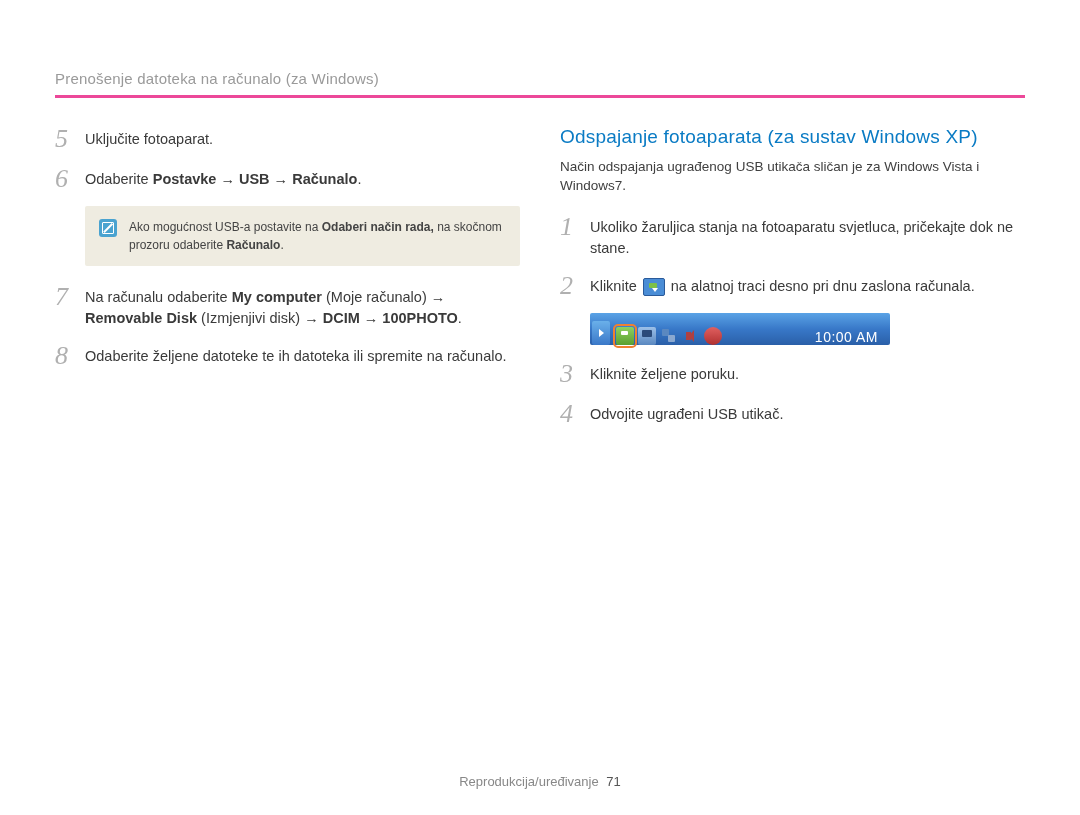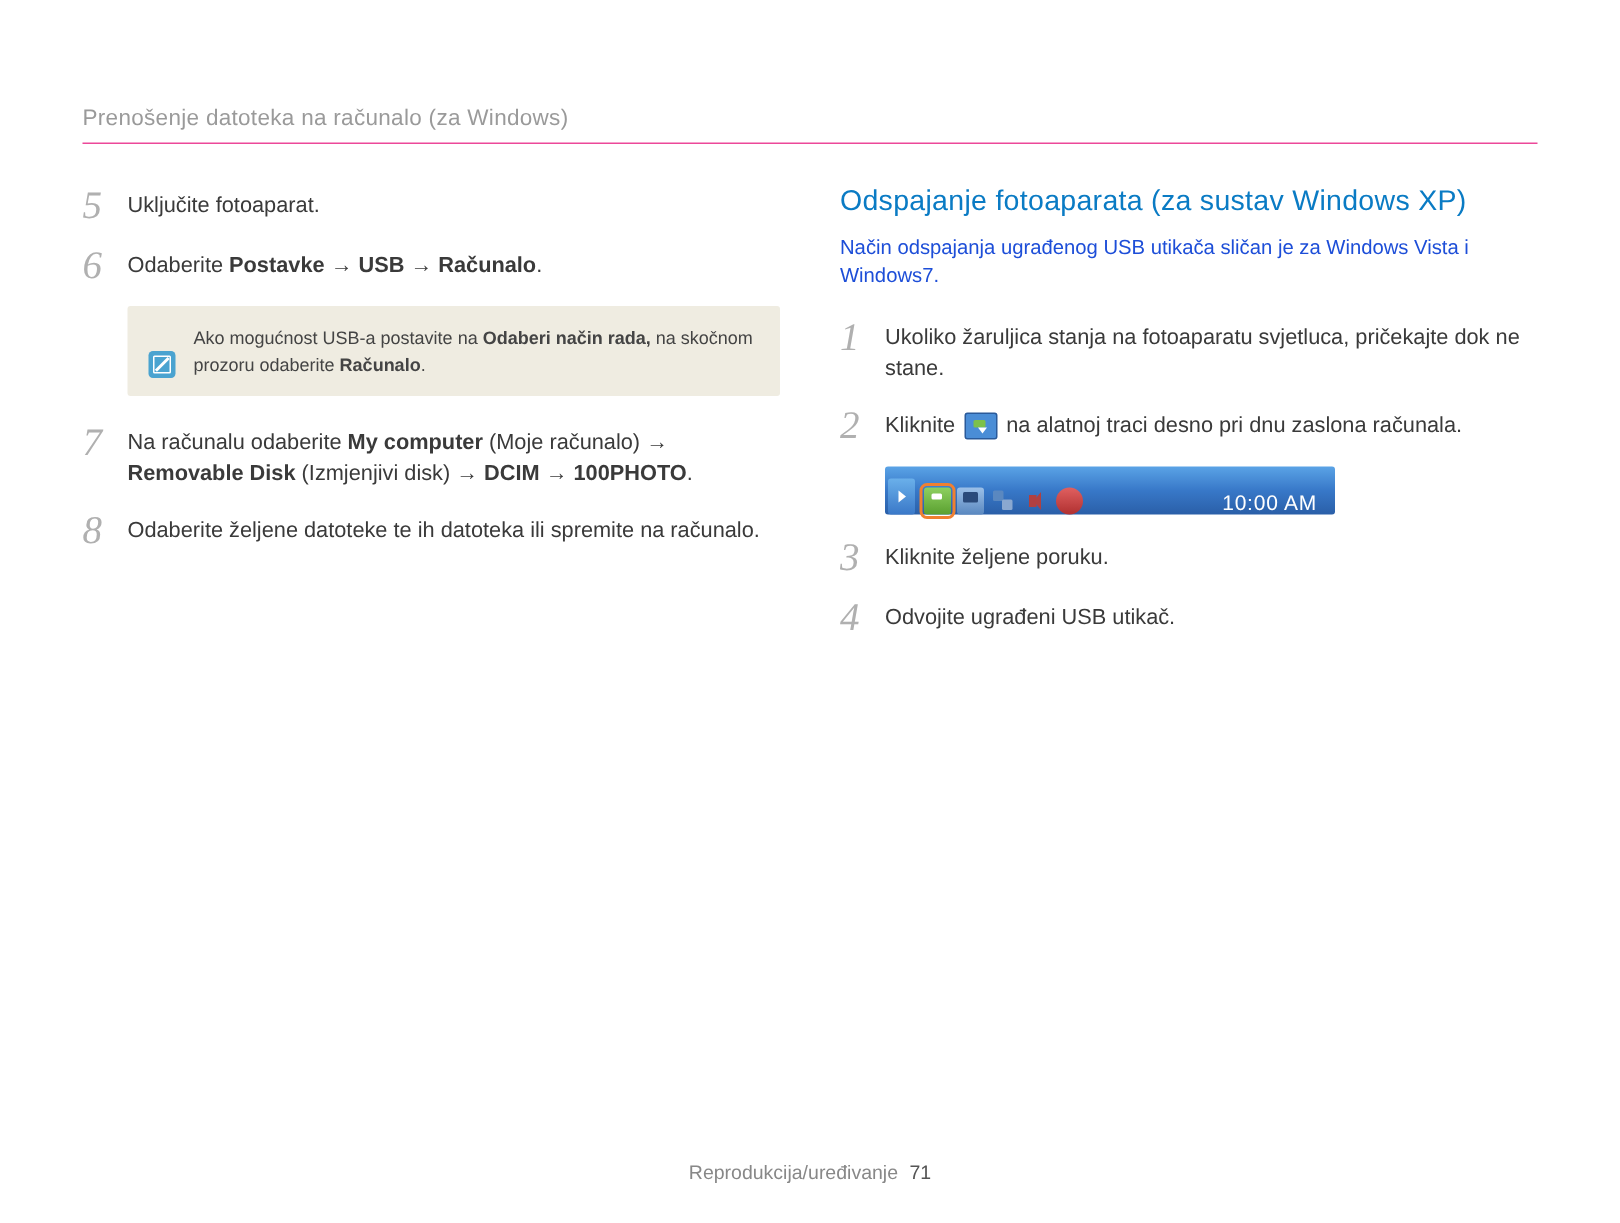--- a/index.html
+++ b/index.html
@@ -10,21 +10,21 @@
     font-family: Arial, Helvetica, sans-serif;
     color: #3a3a3a;
     position: relative;
   }
   .page {
     padding: 70px 55px 0 55px;
   }
   .breadcrumb {
     font-size: 15px;
     color: #9a9a9a;
-    border-bottom: 1px solid #ec4899;
+    border-bottom: 3px solid #ec4899;
     padding-bottom: 8px;
     margin-bottom: 28px;
     letter-spacing: 0.2px;
   }
   .columns {
     display: flex;
     gap: 40px;
   }
   .col {
     flex: 1;
@@ -52,21 +52,21 @@
     padding-top: 3px;
   }
   .step-text .bold { font-weight: bold; }
   .callout {
     background: #efece1;
     border-radius: 2px;
     padding: 12px 14px;
     margin: 0 0 18px 30px;
     display: flex;
     gap: 12px;
-    align-items: flex-end;
+    align-items: flex-start;
   }
   .callout-icon {
     width: 18px;
     height: 18px;
     background: #4aa3d0;
     border-radius: 3px;
     flex: 0 0 18px;
     position: relative;
     margin-top: 1px;
   }
@@ -99,21 +99,21 @@
   .section-heading {
     font-size: 19px;
     color: #0a7bc4;
     margin-bottom: 10px;
     font-weight: 400;
     letter-spacing: 0.2px;
   }
   .section-sub {
     font-size: 13.5px;
     line-height: 1.4;
-    color: #1d4ed8;
+    color: #404040;
     margin-bottom: 18px;
   }
   .inline-icon {
     display: inline-block;
     width: 22px;
     height: 18px;
     background: #4a8dd6;
     border: 1px solid #2a5a9a;
     border-radius: 2px;
     vertical-align: middle;

